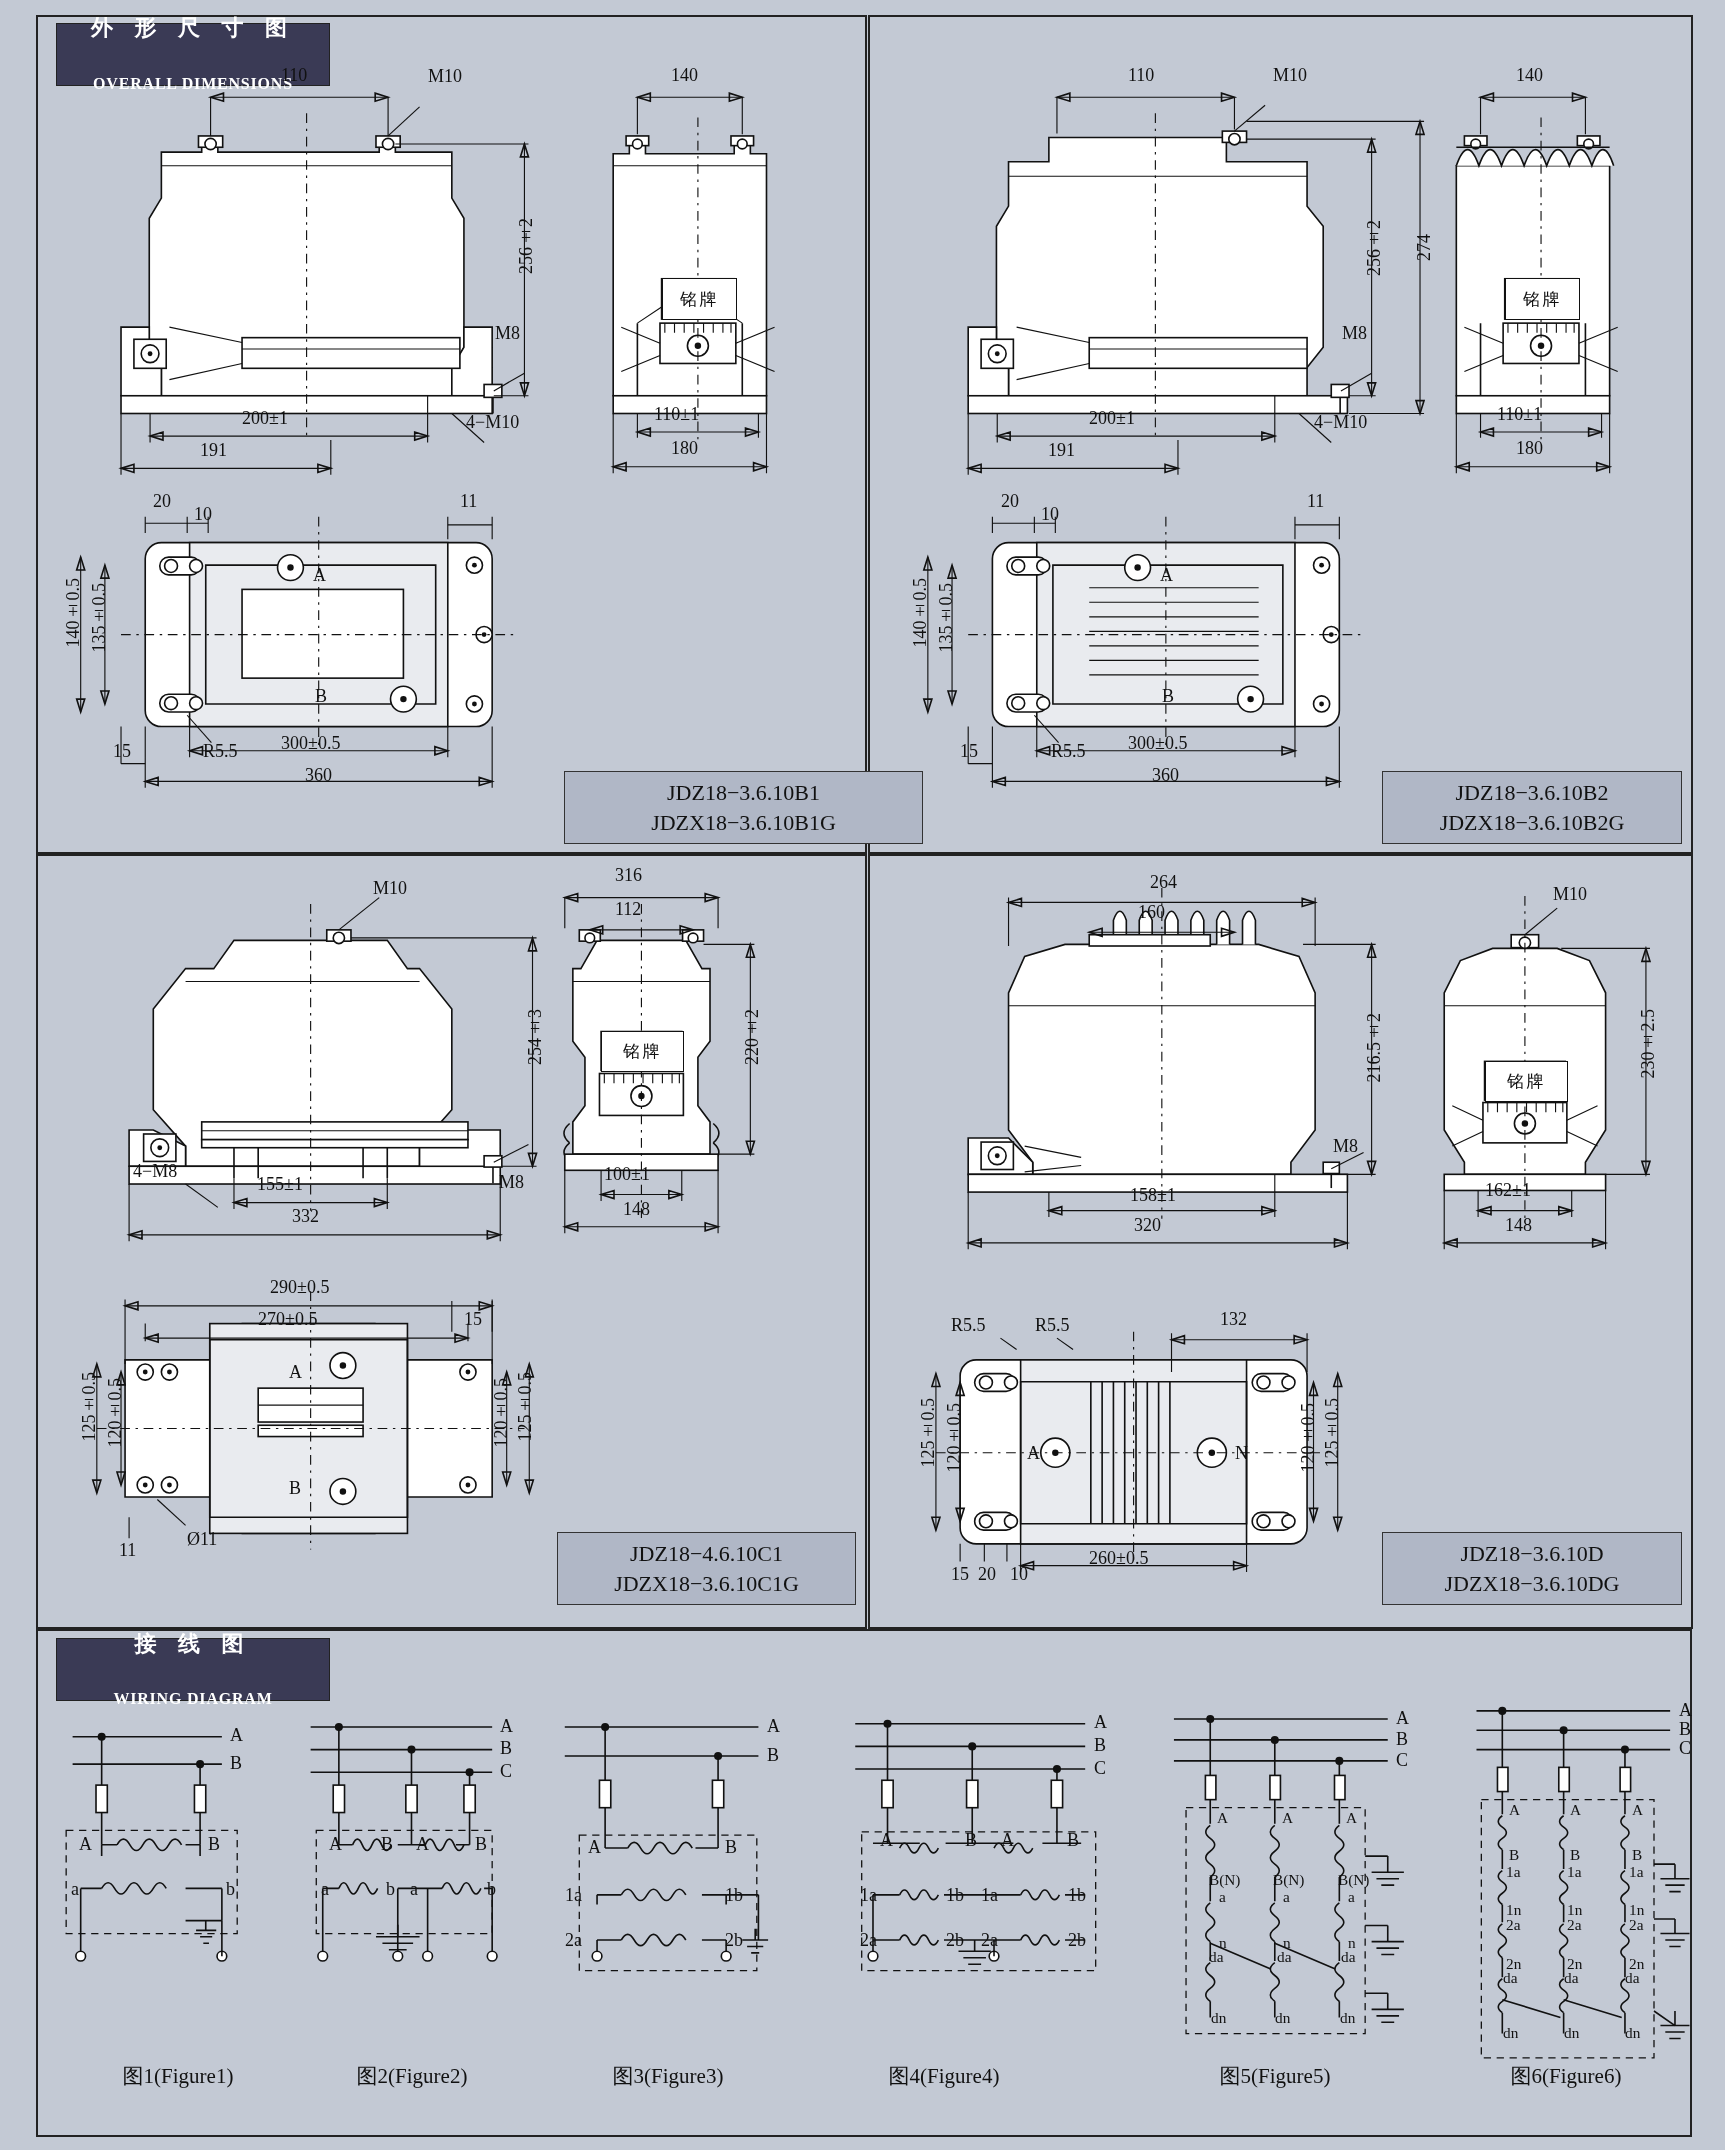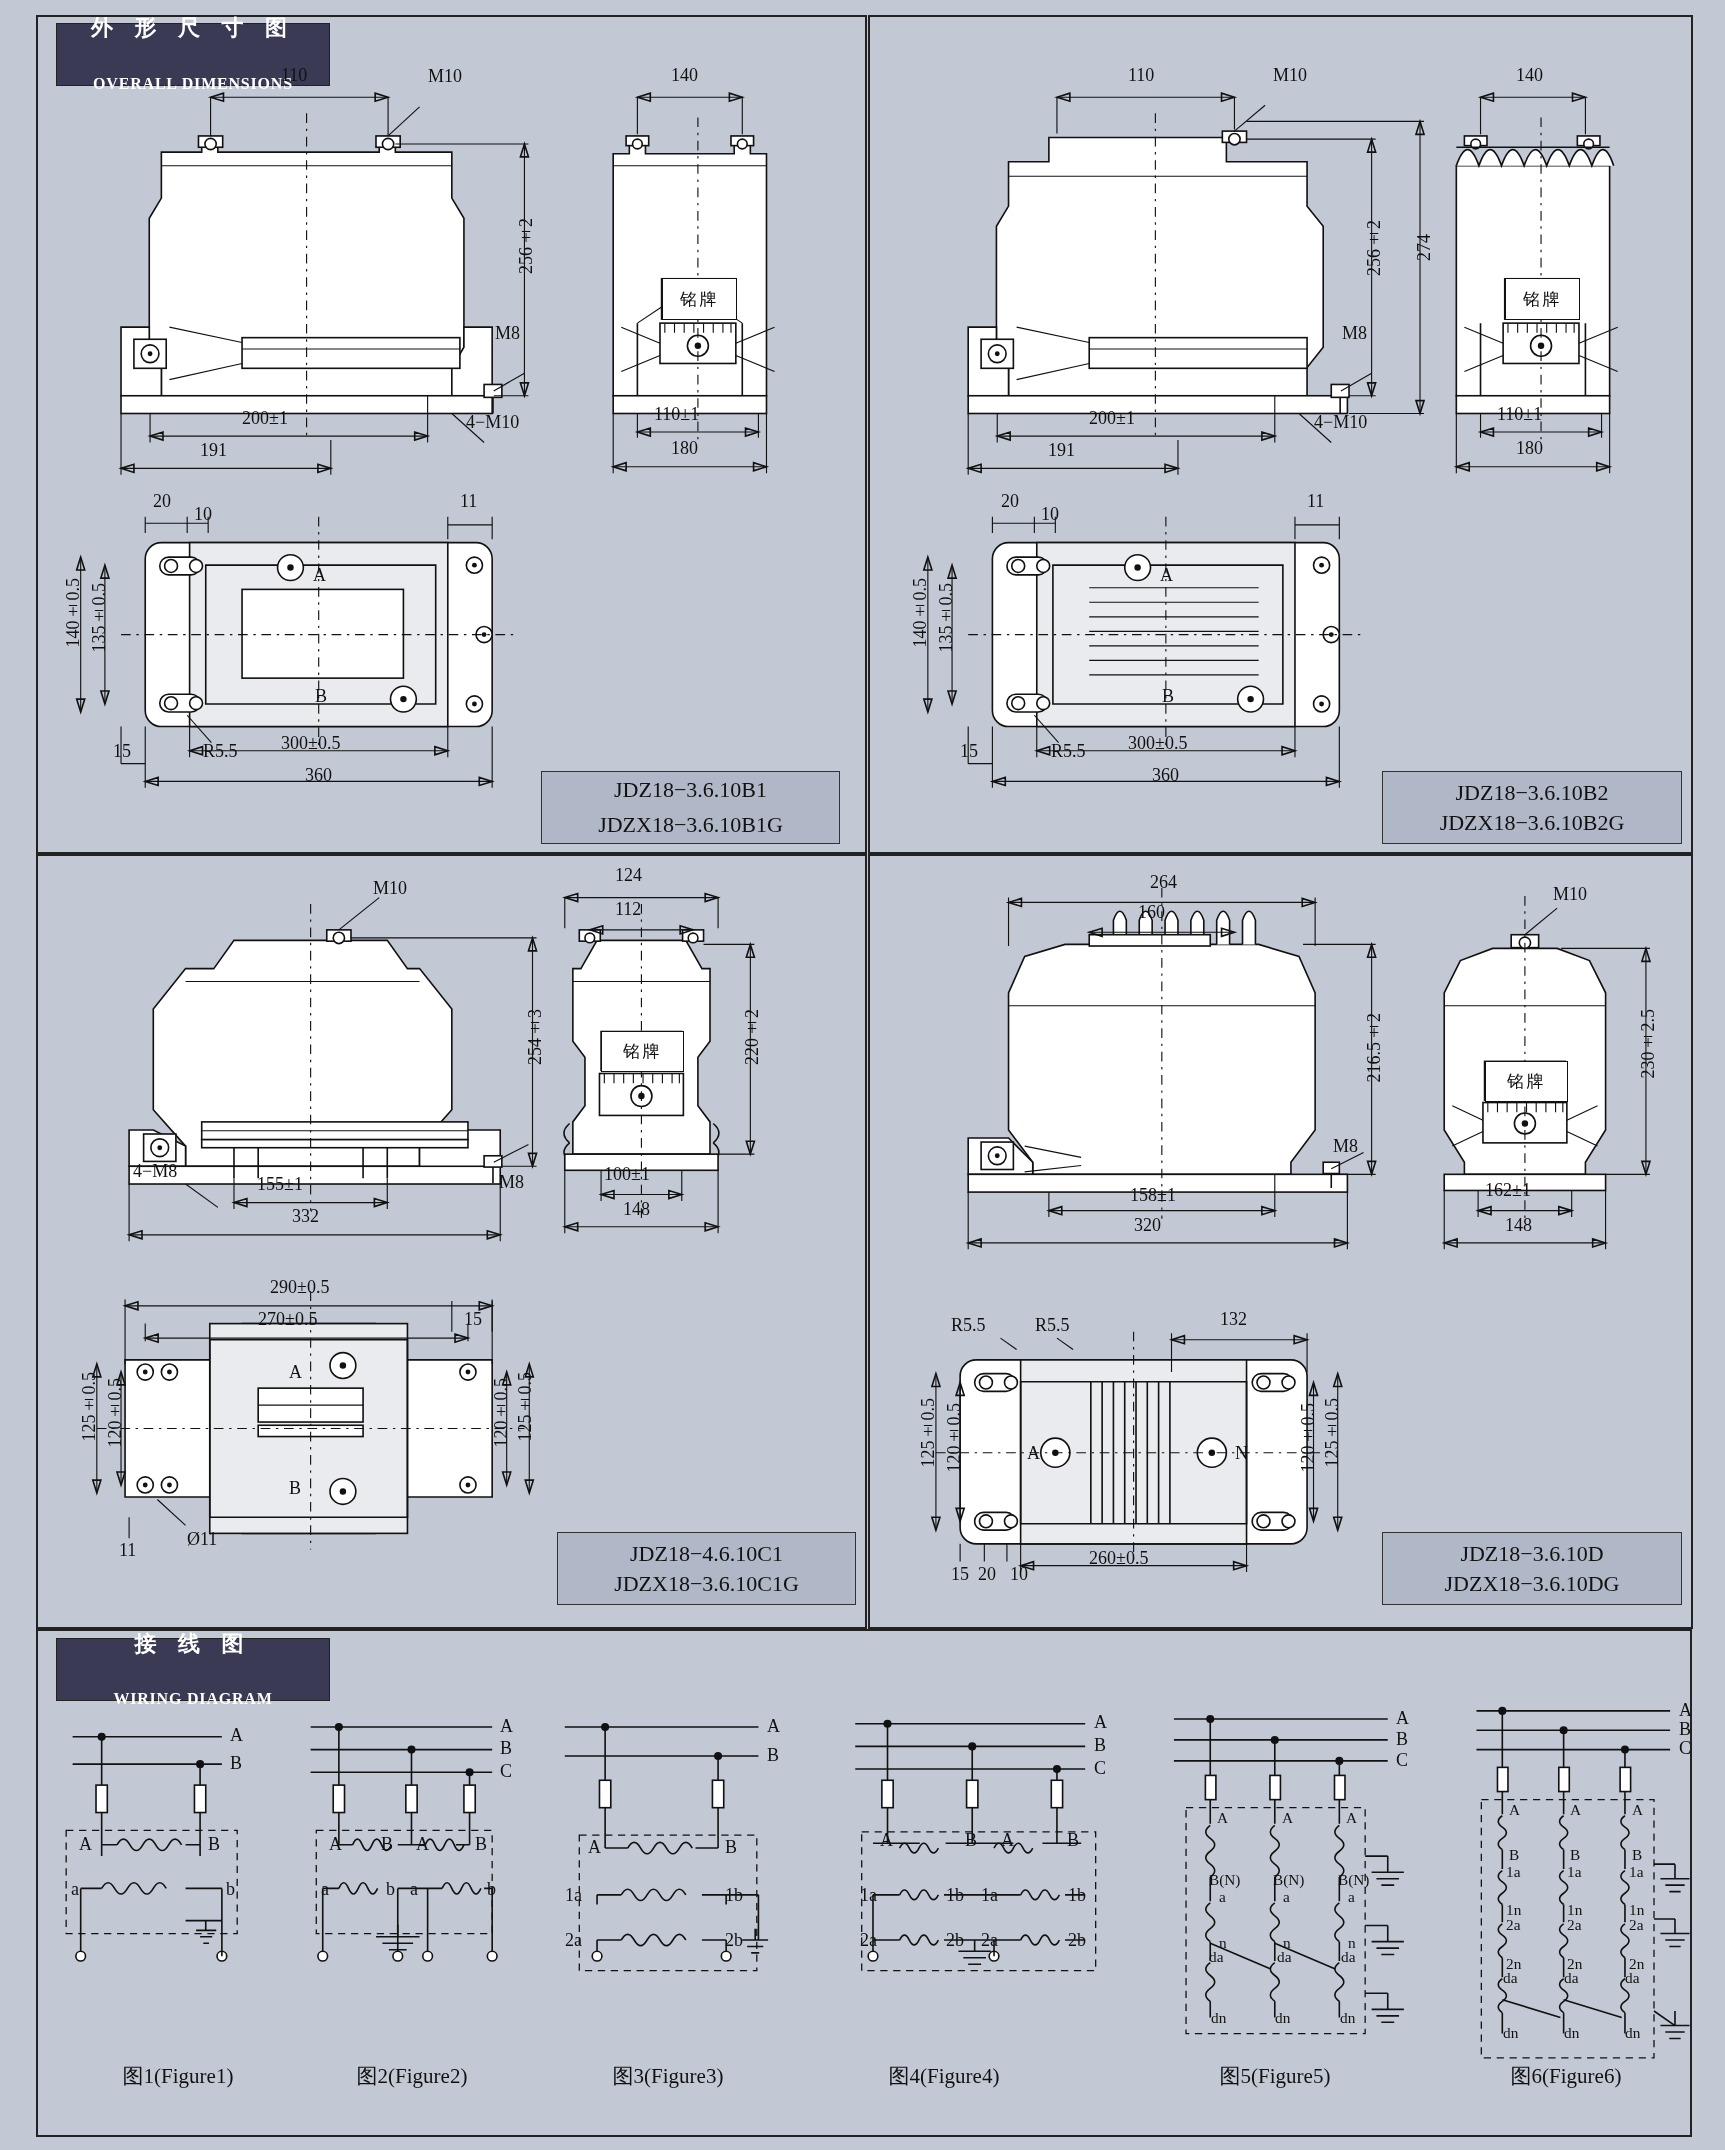--- a/index.html
+++ b/index.html
@@ -84,21 +84,21 @@
   <div class="hdr" style="left:56px;top:22.6px;width:274px;height:63px;">
     <span class="cn">外 形 尺 寸 图</span>
     <span class="en">OVERALL DIMENSIONS</span>
   </div>
 
   <div class="hdr" style="left:56px;top:1638px;width:274px;height:63px;">
     <span class="cn">接  线  图</span>
     <span class="en">WIRING DIAGRAM</span>
   </div>
 
-  <div class="tag" style="left:541px;top:771px;width:299px;height:73px;justify-content:space-between;">
+  <div class="tag" style="left:564px;top:771px;width:359px;height:73px;">
     <span>JDZ18−3.6.10B1</span>
     <span>JDZX18−3.6.10B1G</span>
   </div>
   <div class="tag" style="left:1382px;top:771px;width:300px;height:73px;">
     <span>JDZ18−3.6.10B2</span>
     <span>JDZX18−3.6.10B2G</span>
   </div>
   <div class="tag" style="left:557px;top:1532px;width:299px;height:73px;">
     <span>JDZ18−4.6.10C1</span>
     <span>JDZX18−3.6.10C1G</span>
@@ -503,21 +503,21 @@
     <path class="ln-thin" d="M160,1880 L160,1906"></path>
   </svg>
 
   <div class="lbl" style="left:373px;top:878px;">M10</div>
   <div class="lbl vert" style="left:525px;top:1009px;">254±3</div>
   <div class="lbl" style="left:133px;top:1161px;">4−M8</div>
   <div class="lbl" style="left:257px;top:1174px;">155±1</div>
   <div class="lbl" style="left:499px;top:1172px;">M8</div>
   <div class="lbl" style="left:292px;top:1206px;">332</div>
 
-  <div class="lbl" style="left:615px;top:865px;">124</div>
+  <div class="lbl" style="left:615px;top:865px;">316</div>
   <div class="lbl" style="left:615px;top:899px;">112</div>
   <div class="lbl vert" style="left:742px;top:1009px;">220±2</div>
   <div class="nameplate" style="left:601px;top:1031px;width:81px;height:39px;">铭牌</div>
   <div class="lbl" style="left:604px;top:1164px;">100±1</div>
   <div class="lbl" style="left:623px;top:1199px;">148</div>
 
   <div class="lbl" style="left:270px;top:1277px;">290±0.5</div>
   <div class="lbl" style="left:258px;top:1309px;">270±0.5</div>
   <div class="lbl" style="left:464px;top:1309px;">15</div>
   <div class="lbl vert" style="left:79px;top:1372px;">125±0.5</div>

